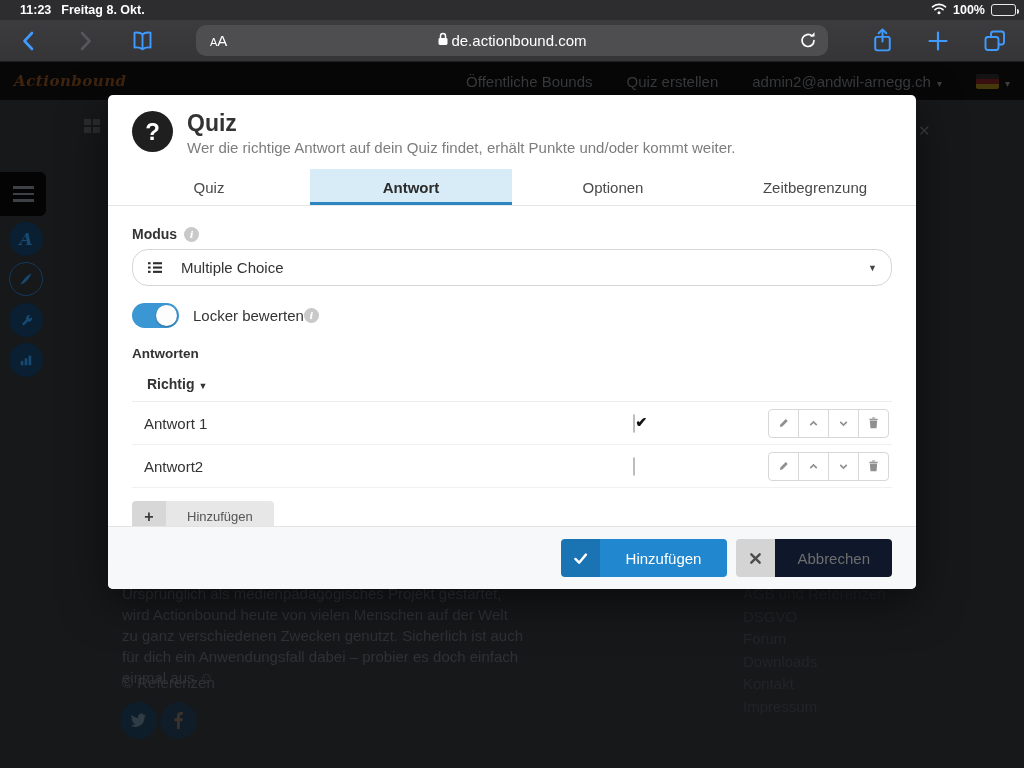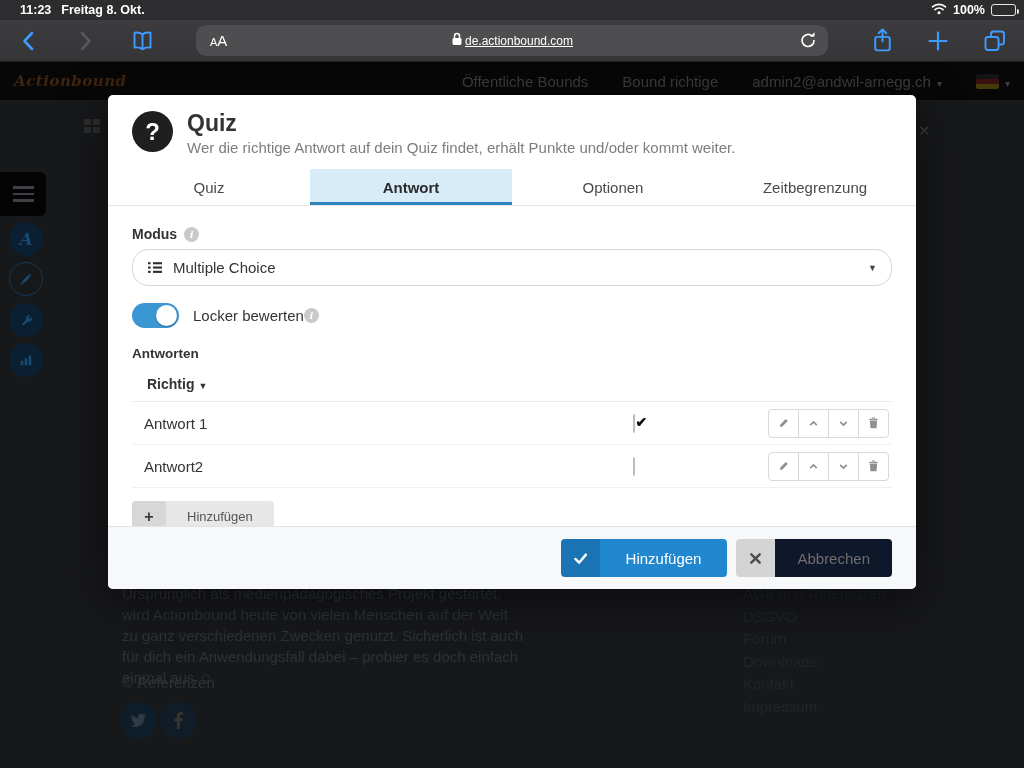--- a/index.html
+++ b/index.html
@@ -23,21 +23,21 @@
   .toolbar { position:absolute; left:0; top:20px; width:1024px; height:42px;
     background:linear-gradient(#3c3c3e,#353537); display:flex; align-items:center;
     border-bottom:1px solid #1d1d1f; }
   .tb-btn { display:flex; align-items:center; justify-content:center; }
   .url-pill { position:absolute; left:196px; top:5px; width:632px; height:31px;
     background:#4e4e50; border-radius:10px; display:flex; align-items:center;
     color:#fff; }
   .reader-btn { margin-left:14px; color:#fff; display:flex; align-items:baseline; }
   .reader-btn .a1 { font-size:11px; } .reader-btn .a2 { font-size:15px; }
   .url-center { position:absolute; left:0; right:0; display:flex; gap:2px;
-    align-items:center; justify-content:center; font-size:12px; color:#fff;text-decoration:underline; }
+    align-items:center; justify-content:center; font-size:15px; color:#fff; }
   .reload { position:absolute; right:10px; top:5px; }
 
   
   .page { position:absolute; left:0; top:62px; width:1024px; height:706px;
     background:#17181a; overflow:hidden; }
   .site-header { position:absolute; left:0; top:0; width:1024px; height:38px;
     background:#070708; display:flex; align-items:center; }
   .logo { margin-left:14px; font-family:"DejaVu Serif", serif; font-style:italic;
     font-weight:bold; font-size:15px; color:#3f2410; letter-spacing:.5px; }
   .site-nav { margin-left:auto; display:flex; align-items:center; gap:34px;
@@ -88,21 +88,21 @@
   .tab.active { background:#d8ecf8; color:#2b2b2b; font-weight:bold;
     box-shadow:inset 0 -3px 0 #2e86c1; }
 
   .m-body { padding:20px 24px 0; }
   .field-label { display:flex; align-items:center; gap:7px; font-size:14px;
     font-weight:bold; color:#333; }
   .info-i { width:15px; height:15px; border-radius:50%; background:#c9c9c9; color:#fff;
     font-size:10px; font-weight:bold; display:inline-flex; align-items:center;
     justify-content:center; font-family:"DejaVu Serif", serif; font-style:italic; }
   .select { margin-top:7px; height:37px; border:1px solid #d6d6d6; border-radius:16px;
-    display:flex; align-items:center; padding:0 14px; gap:10px; font-size:15px; color:#333; }
+    display:flex; align-items:center; padding:0 14px; gap:18px; font-size:15px; color:#333; }
   .select .caret { margin-left:auto; color:#444; font-size:9px; }
 
   .toggle-row { margin-top:17px; display:flex; align-items:center; gap:14px; }
   .toggle { width:47px; height:25px; border-radius:13px; background:#3b97d3; position:relative; }
   .toggle .knob { position:absolute; right:2px; top:2px; width:21px; height:21px;
     border-radius:50%; background:#fdfdfd; box-shadow:0 1px 2px rgba(0,0,0,.3); }
   .toggle-label { font-size:15px; color:#333; display:flex; align-items:center; }
 
   .answers-label { margin-top:18px; font-size:13.5px; font-weight:bold; color:#333; }
 
@@ -220,21 +220,21 @@
           <rect x="3.5" y="9" width="13" height="13" rx="2.5" fill="#38383a" stroke="#3f9bff" stroke-width="1.9"></rect>
         </svg>
     </span>
   </div>
 
   <div class="page">
     <div class="site-header">
       <span class="logo">Actionbound</span>
       <div class="site-nav">
         <span>Öffentliche Bounds</span>
-        <span>Bound richtige</span>
+        <span>Quiz erstellen</span>
         <span><span>admin2@andwil-arnegg.ch</span><span class="nav-caret">▾</span></span>
         <span><span class="flag"><div class="f1"></div><div class="f2"></div><div class="f3"></div></span><span class="nav-caret">▾</span></span>
       </div>
     </div>
 
     <div class="grid-glyph">
         <span></span>
         <span></span>
         <span></span>
         <span></span>

